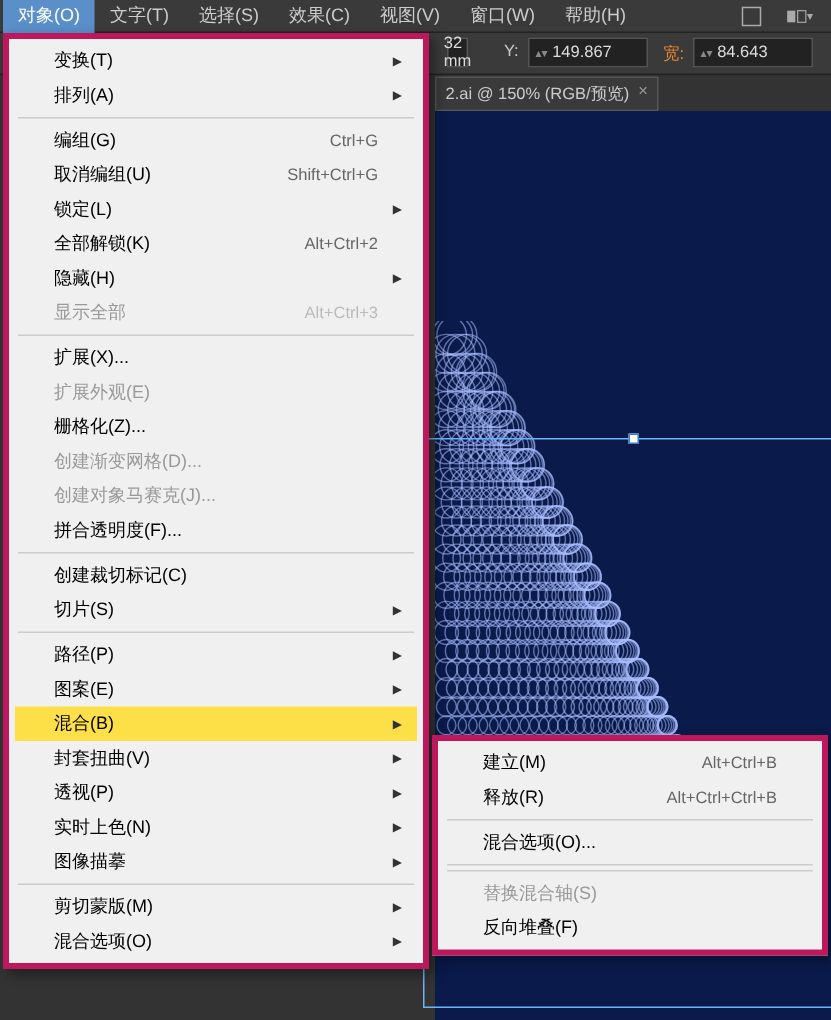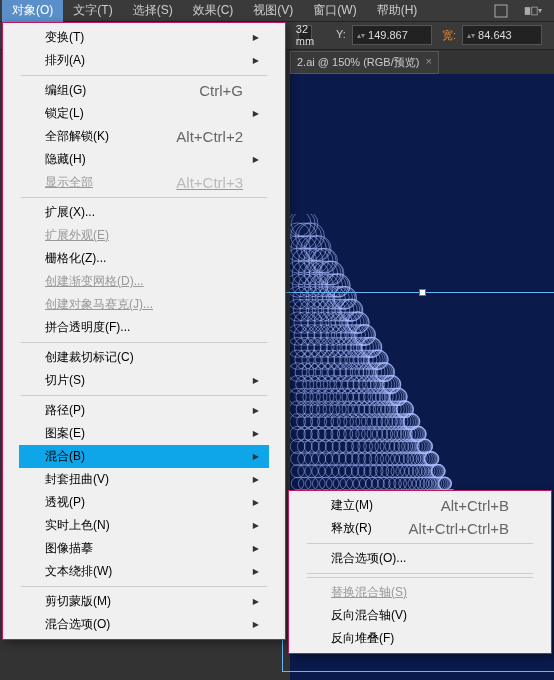--- a/index.html
+++ b/index.html
@@ -12,27 +12,27 @@
 .toolbar { height: 28px; background: #3a3a3a; border-bottom: 1px solid #222; position: relative; }
 .tb-field { position: absolute; height: 20px; background: #222; border: 1px solid #555; color: #ddd; font-size: 11px; display: flex; align-items: center; padding: 0 4px; top: 3px; }
 .tb-label { color: #ccc; font-size: 11px; position: absolute; top: 6px; }
 .tb-arrow { color: #888; font-size: 8px; }
 .tabbar { height: 24px; background: #333; display: flex; align-items: center; padding-left: 290px; }
 .tab { background: #3a3a3a; color: #ccc; font-size: 11px; padding: 3px 6px; border: 1px solid #555; display: flex; align-items: flex-start; gap: 6px; }
 .tab-close { color: #999; cursor: pointer; }
 .canvas { position: absolute; left: 290px; top: 74px; width: 264px; height: 606px; background: #0a1a4a; }
 .selection-box { position: absolute; border: 1px solid #6ab4f7; left: -8px; top: 218px; width: 280px; height: 380px; }
 .handle { position: absolute; width: 7px; height: 7px; background: #fff; border: 1px solid #3a7fc9; }
-.menu { position: absolute; background: #f0f0f0; border: 1px solid #be185d; box-shadow: 3px 3px 8px rgba(0,0,0,0.4); font-size: 12px; color: #000; padding: 3px 16px; }
+.menu { position: absolute; background: #f0f0f0; border: 4px solid #be185d; box-shadow: 3px 3px 8px rgba(0,0,0,0.4); font-size: 12px; color: #000; padding: 3px 4px; }
 .menu-main { left: 2px; top: 22px; width: 284px; }
 .menu-sub { left: 288px; top: 490px; width: 264px; }
 .menu-item { padding: 3px 26px; display: flex; justify-content: space-between; align-items: center; white-space: nowrap; }
-.menu-item.disabled { color: #999; text-decoration: underline; }
-.menu-item.hover { background: #0ea5e9; }
-.menu-item .shortcut { color: #666; font-size: 15px; }
+.menu-item.disabled { color: #999; }
+.menu-item.hover { background: #fde047; }
+.menu-item .shortcut { color: #666; font-size: 11px; }
 .menu-item.disabled .shortcut { color: #bbb; }
 .menu-item.hassubmenu::after { content: "▶"; font-size: 8px; color: #333; position: absolute; right: 10px; }
 .menu-item.hassubmenu { position: relative; }
 .menu-sep { height: 1px; background: #ccc; margin: 3px 2px; }
 .circles { position: absolute; left: 0; top: 140px; width: 240px; height: 400px; }
 svg.menuicon { width: 18px; height: 14px; }
 .ylabel { left: 336px; } .yfield { left: 352px; width: 80px; }
 .wlabel { left: 442px; color: #ee8833 !important; } .wfield { left: 462px; width: 80px; }
 .mmfield { left: 298px; width: 14px; justify-content: center; }
 </style>
@@ -773,20 +773,24 @@
       <span>变换(T)</span>
     </div>
     <div class="menu-item hassubmenu">
       <span>排列(A)</span>
     </div>
     <div class="menu-sep"></div>
     <div class="menu-item">
       <span>编组(G)</span>
       <span class="shortcut">Ctrl+G</span>
     </div>
+    <div class="menu-item">
+      <span>取消编组(U)</span>
+      <span class="shortcut">Shift+Ctrl+G</span>
+    </div>
     <div class="menu-item hassubmenu">
       <span>锁定(L)</span>
     </div>
     <div class="menu-item">
       <span>全部解锁(K)</span>
       <span class="shortcut">Alt+Ctrl+2</span>
     </div>
     <div class="menu-item hassubmenu">
       <span>隐藏(H)</span>
     </div>
@@ -834,23 +838,20 @@
       <span>封套扭曲(V)</span>
     </div>
     <div class="menu-item hassubmenu">
       <span>透视(P)</span>
     </div>
     <div class="menu-item hassubmenu">
       <span>实时上色(N)</span>
     </div>
     <div class="menu-item hassubmenu">
       <span>图像描摹</span>
-    </div>
-    <div class="menu-item hassubmenu">
-      <span>文本绕排(W)</span>
     </div>
     <div class="menu-sep"></div>
     <div class="menu-item hassubmenu">
       <span>剪切蒙版(M)</span>
     </div>
     <div class="menu-item hassubmenu">
       <span>混合选项(O)</span>
     </div>
   </div>
 <div class="menu menu-sub" id="subMenu">
@@ -865,18 +866,15 @@
     <div class="menu-sep"></div>
     <div class="menu-item">
       <span>混合选项(O)...</span>
     </div>
     <div class="menu-sep"></div>
     <div class="menu-sep"></div>
     <div class="menu-item disabled">
       <span>替换混合轴(S)</span>
     </div>
     <div class="menu-item">
-      <span>反向混合轴(V)</span>
-    </div>
-    <div class="menu-item">
       <span>反向堆叠(F)</span>
     </div>
   </div>
 
 </body></html>

